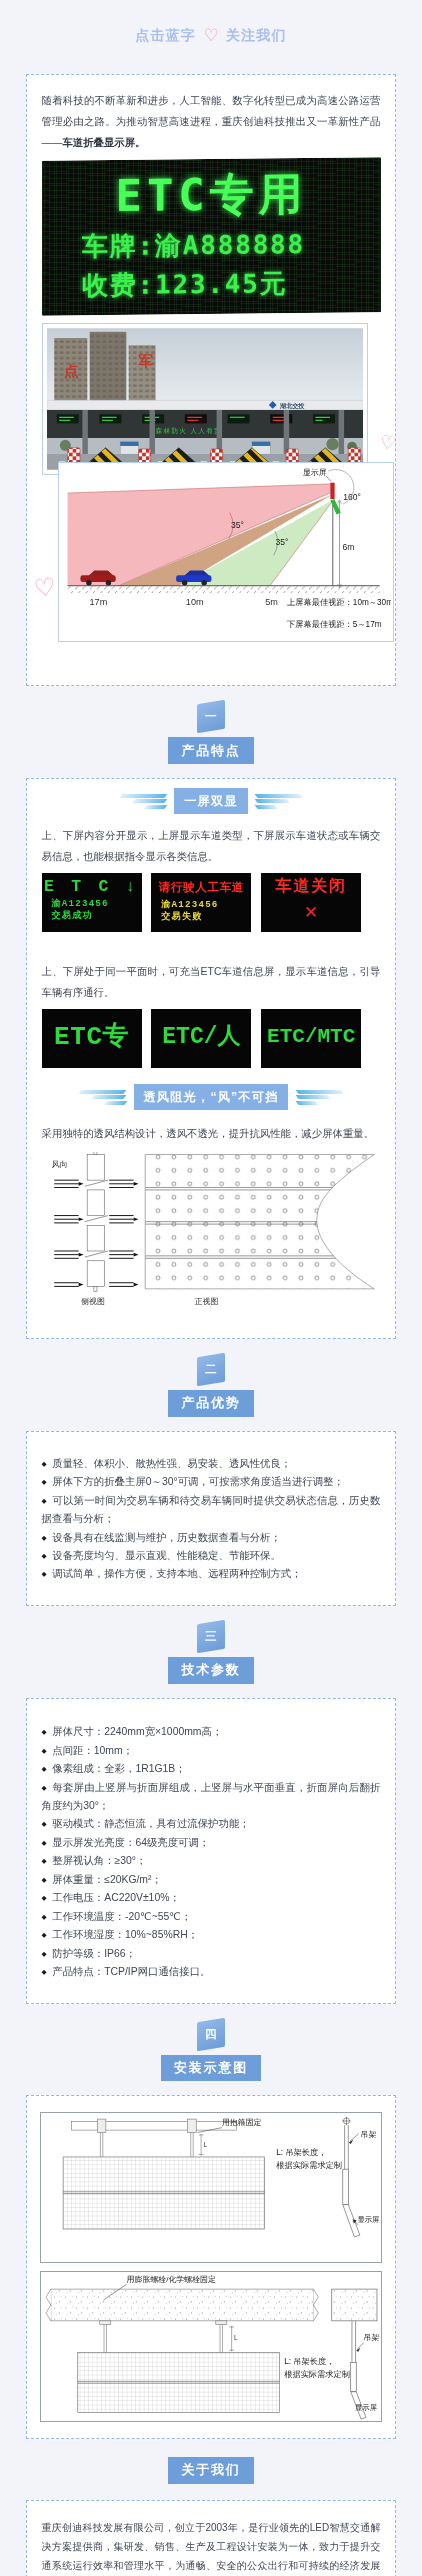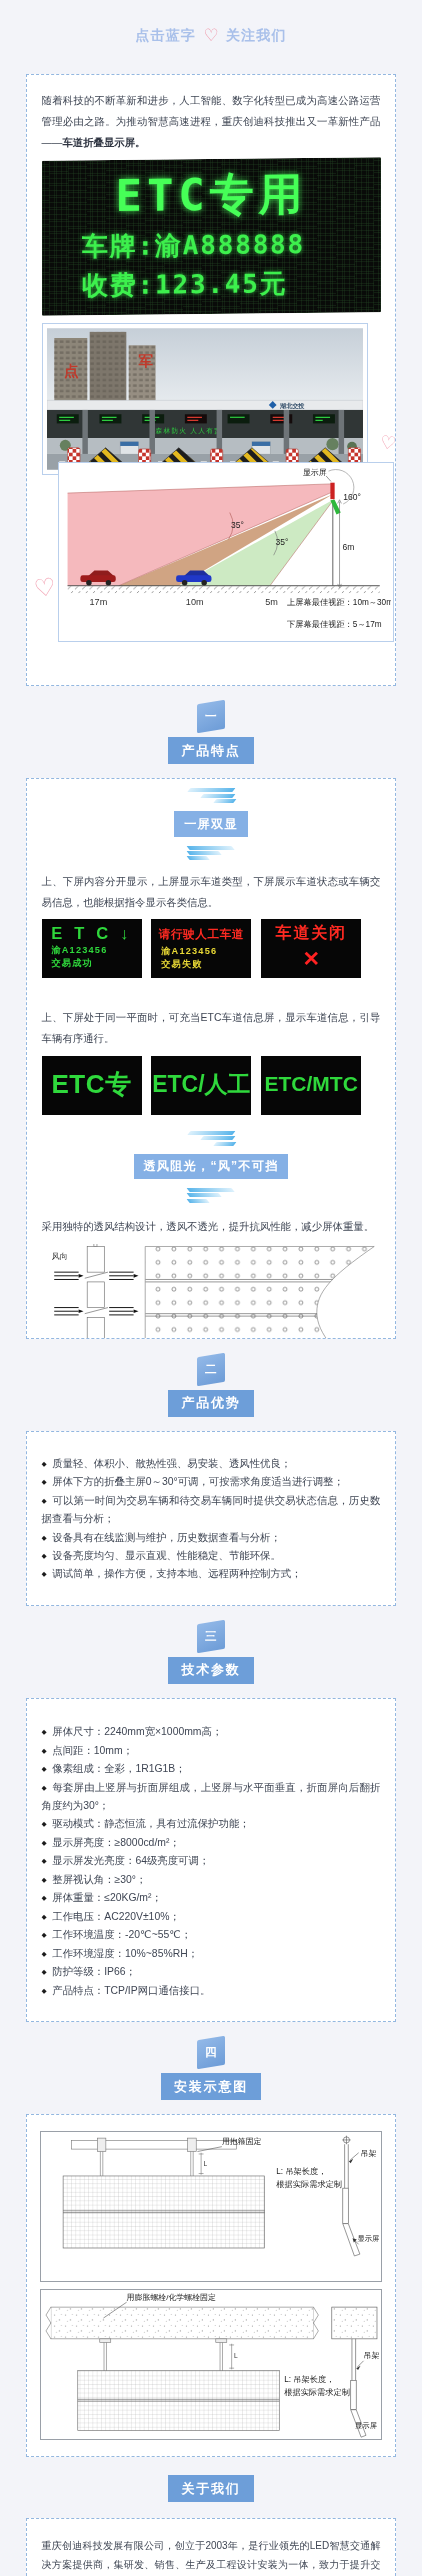--- a/index.html
+++ b/index.html
@@ -33,21 +33,21 @@
   
   .section-head { text-align:center; margin:16px 0 14px; }
   .s-icon { width:28px; height:29px; margin:0 auto 6.1px; background:linear-gradient(160deg,#93b9e8,#6d9cd7);
             transform:skewY(-9deg); border-radius:1.8px; display:flex; align-items:center; justify-content:center; }
   .s-icon span { transform:skewY(9deg); color:#fff; font-weight:bold; font-size:11.6px; }
   .s-title { display:inline-block; background:#6d9ed9; color:#fff; font-size:13px; font-weight:bold;
              padding:4.3px 13.4px; letter-spacing:1.8px; }
   .about-head { text-align:center; margin:18.3px 0 16px; }
 
   
-  .banner { display:flex; align-items:center; justify-content:center; gap:8.5px;flex-direction:column; }
+  .banner { display:flex; align-items:center; justify-content:center; gap:8.5px; }
   .banner-label { background:#85b0e5; color:#fff; font-weight:bold; font-size:12.2px; padding:4.3px 9.8px; letter-spacing:1.2px; }
   .speed { display:flex; flex-direction:column; gap:1.8px; width:46px; }
   .speed.left { align-items:flex-end; }
   .speed.right { align-items:flex-start; }
   .speed i { display:block; height:3.7px; border-radius:0.6px; }
   .speed.left i { background:linear-gradient(90deg,#ddf1fc,#58b4ea); transform:skewX(-40deg); }
   .speed.right i { background:linear-gradient(270deg,#ddf1fc,#58b4ea); transform:skewX(40deg); }
   .speed i:nth-child(1){ width:45px; } .speed i:nth-child(2){ width:32px; } .speed i:nth-child(3){ width:19.5px; }
 
   
@@ -63,21 +63,21 @@
   
   .photo-frame { width:326px; border:0.6px solid #b9cfec; padding:4.3px; margin-top:4.9px; background:#fff; }
   .vis-frame { width:336px; border:0.6px solid #b9cfec; background:#fff; margin:-13.4px 0 0 16px; padding:1.8px; position:relative; }
   .heart-deco { position:absolute; color:#f3a8b8; font-weight:bold; pointer-events:none; }
   .heart-1 { right:-1.2px; top:357px; font-size:18.3px; transform:rotate(10deg); }
   .heart-2 { left:-24.4px; top:110px; font-size:24.4px; transform:rotate(-8deg); }
 
   
   .panel-row { display:flex; gap:9.8px; }
   .mini-panel { width:100px; height:59px; background:#060606; overflow:hidden;
-                font-family:Liberation Sans, sans-serif; text-align:center; }
+                font-family:Liberation Mono, monospace; text-align:center; }
   .mp-top { font-weight:bold; margin-top:3.1px; }
   .mp-top.t1 { color:#2fd83c; font-size:16.5px; letter-spacing:3.7px; line-height:22px; }
   .mp-top.t2 { color:#ff2a22; font-size:11.6px; letter-spacing:0.6px; line-height:23px; }
   .mp-top.t3 { color:#ff2a22; font-size:16px; letter-spacing:1.8px; line-height:22.6px; }
   .mp-line { font-size:9.2px; line-height:12.2px; letter-spacing:1.2px; text-align:left; padding-left:9.8px; font-weight:bold; }
   .green { color:#2fd83c; } .yellow { color:#e8d835; }
   .mp-x { color:#ff2222; font-size:21px; font-weight:bold; line-height:27px; }
   .mp-big { color:#2fd83c; font-weight:bold; line-height:56px; }
   .panel-row.r2 .mini-panel:nth-child(1) .mp-big { font-size:26px; letter-spacing:0.6px; }
   .panel-row.r2 .mini-panel:nth-child(2) .mp-big { font-size:23px; }
@@ -395,21 +395,20 @@
       </div>
     <div class="s-title">技术参数</div>
   </div>
 
   <div class="dash-box specs-box">
     <p class="bullet">屏体尺寸：2240mm宽×1000mm高；</p>
     <p class="bullet">点间距：10mm；</p>
     <p class="bullet">像素组成：全彩，1R1G1B；</p>
     <p class="bullet">每套屏由上竖屏与折面屏组成，上竖屏与水平面垂直，折面屏向后翻折角度约为30°；</p>
     <p class="bullet">驱动模式：静态恒流，具有过流保护功能；</p>
-    <p class="bullet">显示屏亮度：≥8000cd/m²；</p>
     <p class="bullet">显示屏发光亮度：64级亮度可调；</p>
     <p class="bullet">整屏视认角：≥30°；</p>
     <p class="bullet">屏体重量：≤20KG/m²；</p>
     <p class="bullet">工作电压：AC220V±10%；</p>
     <p class="bullet">工作环境温度：-20℃~55℃；</p>
     <p class="bullet">工作环境湿度：10%~85%RH；</p>
     <p class="bullet">防护等级：IP66；</p>
     <p class="bullet">产品特点：TCP/IP网口通信接口。</p>
   </div>
 

